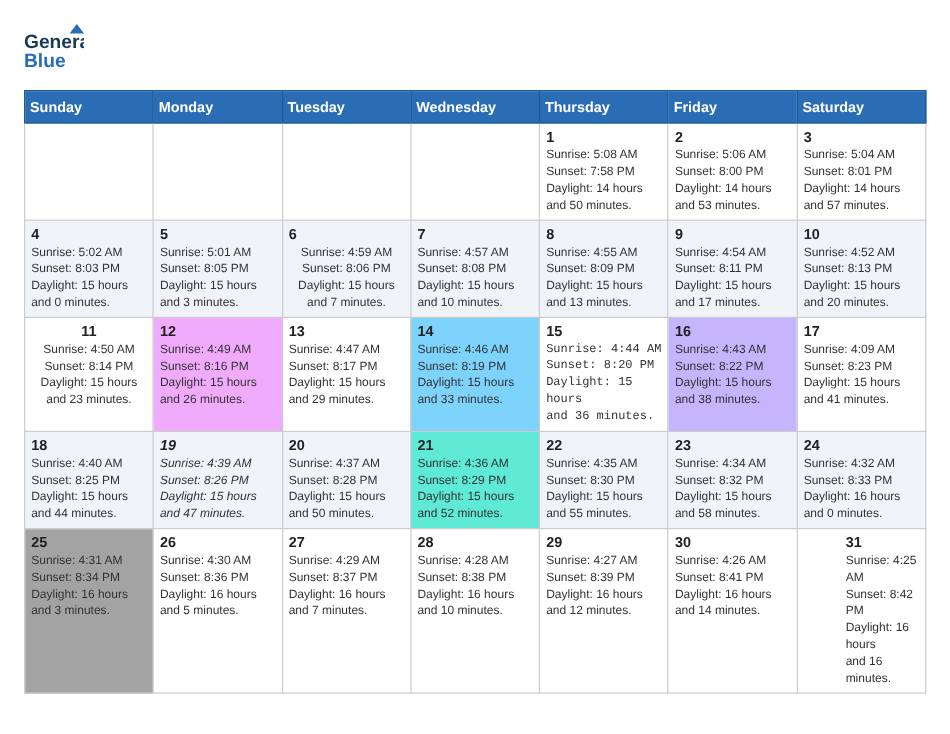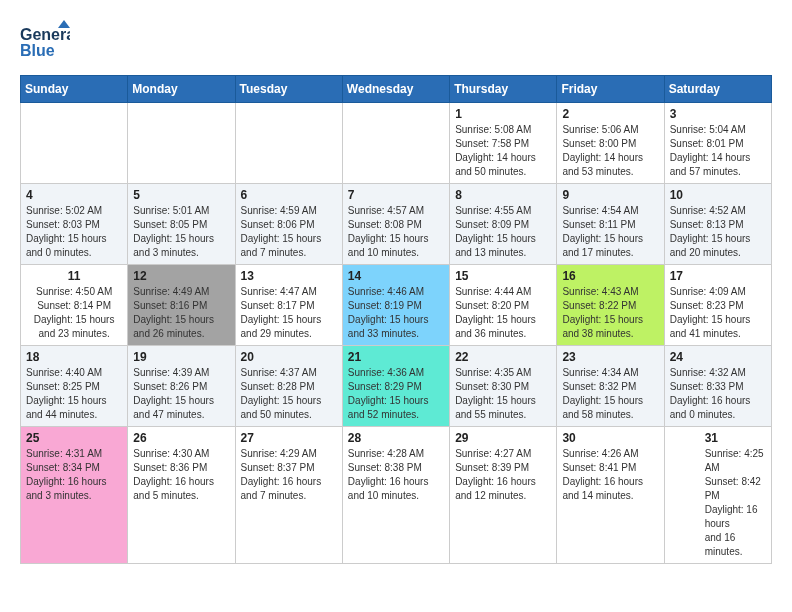--- a/index.html
+++ b/index.html
@@ -146,21 +146,21 @@
         </td>
         <td style="background: rgb(240, 244, 248);">
           <span class="day-number">5</span>
           <div class="day-info" style="white-space: pre-line;">Sunrise: 5:01 AM
 Sunset: 8:05 PM
 Daylight: 15 hours
 and 3 minutes.</div>
         </td>
         <td style="background: rgb(240, 244, 248);">
           <span class="day-number">6</span>
-          <div class="day-info" style="white-space: pre-line;">Sunrise: 4:59 AM
+          <div class="day-info" style="white-space: pre-line; text-align: center;">Sunrise: 4:59 AM
 Sunset: 8:06 PM
 Daylight: 15 hours
 and 7 minutes.</div>
         </td>
         <td style="background: rgb(240, 244, 248);">
           <span class="day-number">7</span>
           <div class="day-info" style="white-space: pre-line;">Sunrise: 4:57 AM
 Sunset: 8:08 PM
 Daylight: 15 hours
 and 10 minutes.</div>
@@ -188,21 +188,21 @@
         </td>
       </tr>
       <tr>
         <td style="background: rgb(255, 255, 255); text-align: center;">
           <span class="day-number">11</span>
           <div class="day-info" style="white-space: pre-line;">Sunrise: 4:50 AM
 Sunset: 8:14 PM
 Daylight: 15 hours
 and 23 minutes.</div>
         </td>
-        <td style="background: #a3a3a3; margin-top: 24px;">
+        <td style="background: #f0abfc; margin-top: 24px;">
           <span class="day-number">12</span>
           <div class="day-info" style="white-space: pre-line;">Sunrise: 4:49 AM
 Sunset: 8:16 PM
 Daylight: 15 hours
 and 26 minutes.</div>
         </td>
         <td style="background: rgb(255, 255, 255);">
           <span class="day-number">13</span>
           <div class="day-info" style="white-space: pre-line;">Sunrise: 4:47 AM
 Sunset: 8:17 PM
@@ -211,26 +211,26 @@
         </td>
         <td style="background: #7dd3fc;">
           <span class="day-number">14</span>
           <div class="day-info" style="white-space: pre-line;">Sunrise: 4:46 AM
 Sunset: 8:19 PM
 Daylight: 15 hours
 and 33 minutes.</div>
         </td>
         <td style="background: rgb(255, 255, 255);">
           <span class="day-number">15</span>
-          <div class="day-info" style="white-space: pre-line;">Sunrise: 4:44 AM
+          <div class="day-info" style="white-space: pre-line; font-family: Liberation Mono, monospace;">Sunrise: 4:44 AM
 Sunset: 8:20 PM
 Daylight: 15 hours
 and 36 minutes.</div>
         </td>
-        <td style="background: #bef264;">
+        <td style="background: #c4b5fd;">
           <span class="day-number">16</span>
           <div class="day-info" style="white-space: pre-line;">Sunrise: 4:43 AM
 Sunset: 8:22 PM
 Daylight: 15 hours
 and 38 minutes.</div>
         </td>
         <td style="background: rgb(255, 255, 255);">
           <span class="day-number">17</span>
           <div class="day-info" style="white-space: pre-line;">Sunrise: 4:09 AM
 Sunset: 8:23 PM
@@ -239,21 +239,21 @@
         </td>
       </tr>
       <tr>
         <td style="background: rgb(240, 244, 248);">
           <span class="day-number">18</span>
           <div class="day-info" style="white-space: pre-line;">Sunrise: 4:40 AM
 Sunset: 8:25 PM
 Daylight: 15 hours
 and 44 minutes.</div>
         </td>
-        <td style="background: rgb(240, 244, 248);">
+        <td style="background: rgb(240, 244, 248); font-style: italic;">
           <span class="day-number">19</span>
           <div class="day-info" style="white-space: pre-line;">Sunrise: 4:39 AM
 Sunset: 8:26 PM
 Daylight: 15 hours
 and 47 minutes.</div>
         </td>
         <td style="background: rgb(240, 244, 248);">
           <span class="day-number">20</span>
           <div class="day-info" style="white-space: pre-line;">Sunrise: 4:37 AM
 Sunset: 8:28 PM
@@ -283,21 +283,21 @@
         </td>
         <td style="background: rgb(240, 244, 248);">
           <span class="day-number">24</span>
           <div class="day-info" style="white-space: pre-line;">Sunrise: 4:32 AM
 Sunset: 8:33 PM
 Daylight: 16 hours
 and 0 minutes.</div>
         </td>
       </tr>
       <tr>
-        <td style="background: #f9a8d4;">
+        <td style="background: #a3a3a3;">
           <span class="day-number">25</span>
           <div class="day-info" style="white-space: pre-line;">Sunrise: 4:31 AM
 Sunset: 8:34 PM
 Daylight: 16 hours
 and 3 minutes.</div>
         </td>
         <td style="background: rgb(255, 255, 255);">
           <span class="day-number">26</span>
           <div class="day-info" style="white-space: pre-line;">Sunrise: 4:30 AM
 Sunset: 8:36 PM

